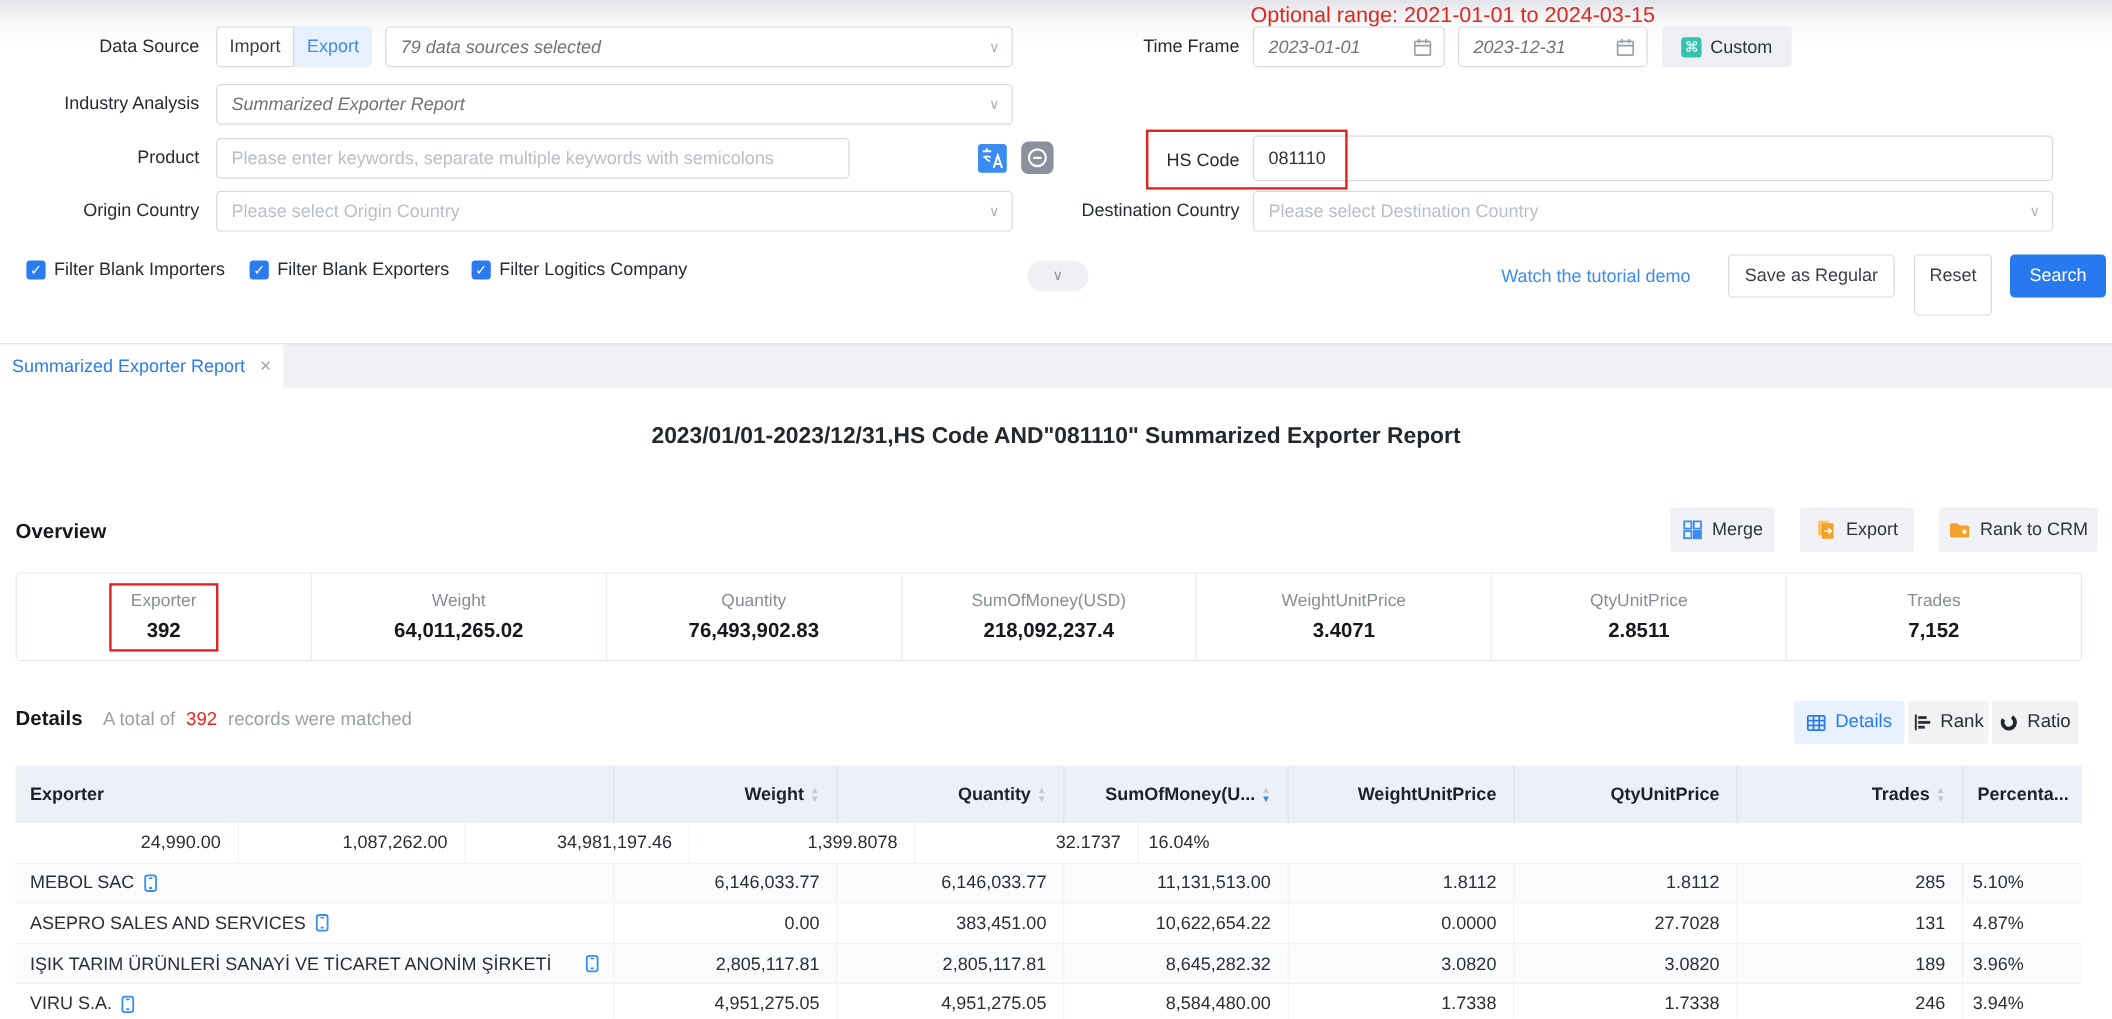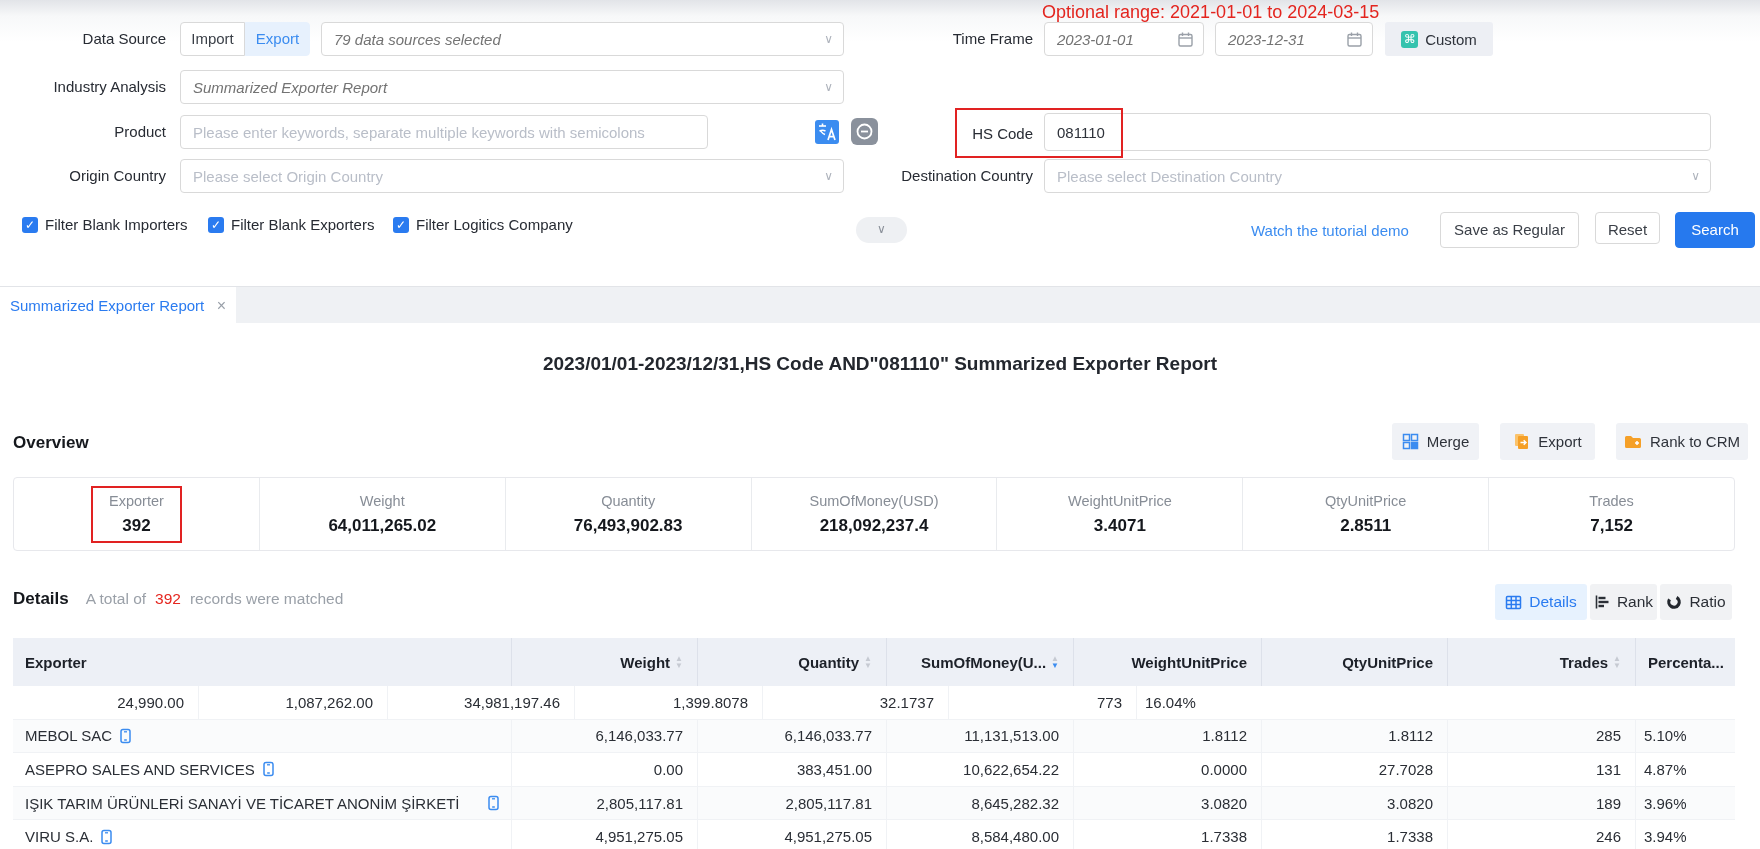--- a/index.html
+++ b/index.html
@@ -187,21 +187,21 @@
       <div class="cbx" style="left: 393px;">
     <span class="chk">✓</span>
     <span class="chk-label">Filter Logitics Company</span>
   </div>
     </div>
   <div class="collapse-pill">
     <span>∨</span>
   </div>
   <div class="link" style="left:1251px;top:222px;">Watch the tutorial demo</div>
   <div class="btn btn-plain" style="left:1428px;top:212px;width:139px;height:36px;">Save as Regular</div>
-  <div class="btn btn-plain" style="left:1583px;top:212px;width:65px;height:32px;">Reset</div>
+  <div class="btn btn-plain" style="left:1583px;top:212px;width:65px;height:51px;">Reset</div>
   <div class="btn btn-primary" style="left:1663px;top:212px;width:80px;height:36px;">Search</div>
 </div>
 
 <div class="tab-bar">
   <div class="tab">
     <span class="tab-label">Summarized Exporter Report</span>
     <span class="tab-close">×</span>
   </div>
 </div>
 
@@ -360,21 +360,20 @@
 
   </div>
     </div>
   <div class="tbody">
       <div class="trow">
   <div class="td al-r" style="width: 186px;">24,990.00</div>
         <div class="td al-r" style="width: 189px;">1,087,262.00</div>
         <div class="td al-r" style="width: 187px;">34,981,197.46</div>
         <div class="td al-r" style="width: 188px;">1,399.8078</div>
         <div class="td al-r" style="width: 186px;">32.1737</div>
-        <div class="td al-r" style="width: 188px;">773</div>
         <div class="td al-l" style="width: 99px;">16.04%</div>
       </div>
       <div class="trow">
     <div class="td td-exporter" style="width: 499px;">
       <span class="exp-name">MEBOL SAC</span>
       <svg width="13" height="16" viewBox="0 0 13 16">
         <rect x="2" y="1.5" width="9" height="13" rx="2" fill="none" stroke="#3b8cf0" stroke-width="1.5"></rect>
         <line x1="5" y1="3.8" x2="8" y2="3.8" stroke="#3b8cf0" stroke-width="1.3"></line>
         <line x1="5.2" y1="12" x2="7.8" y2="12" stroke="#3b8cf0" stroke-width="1.5"></line>
       </svg>

